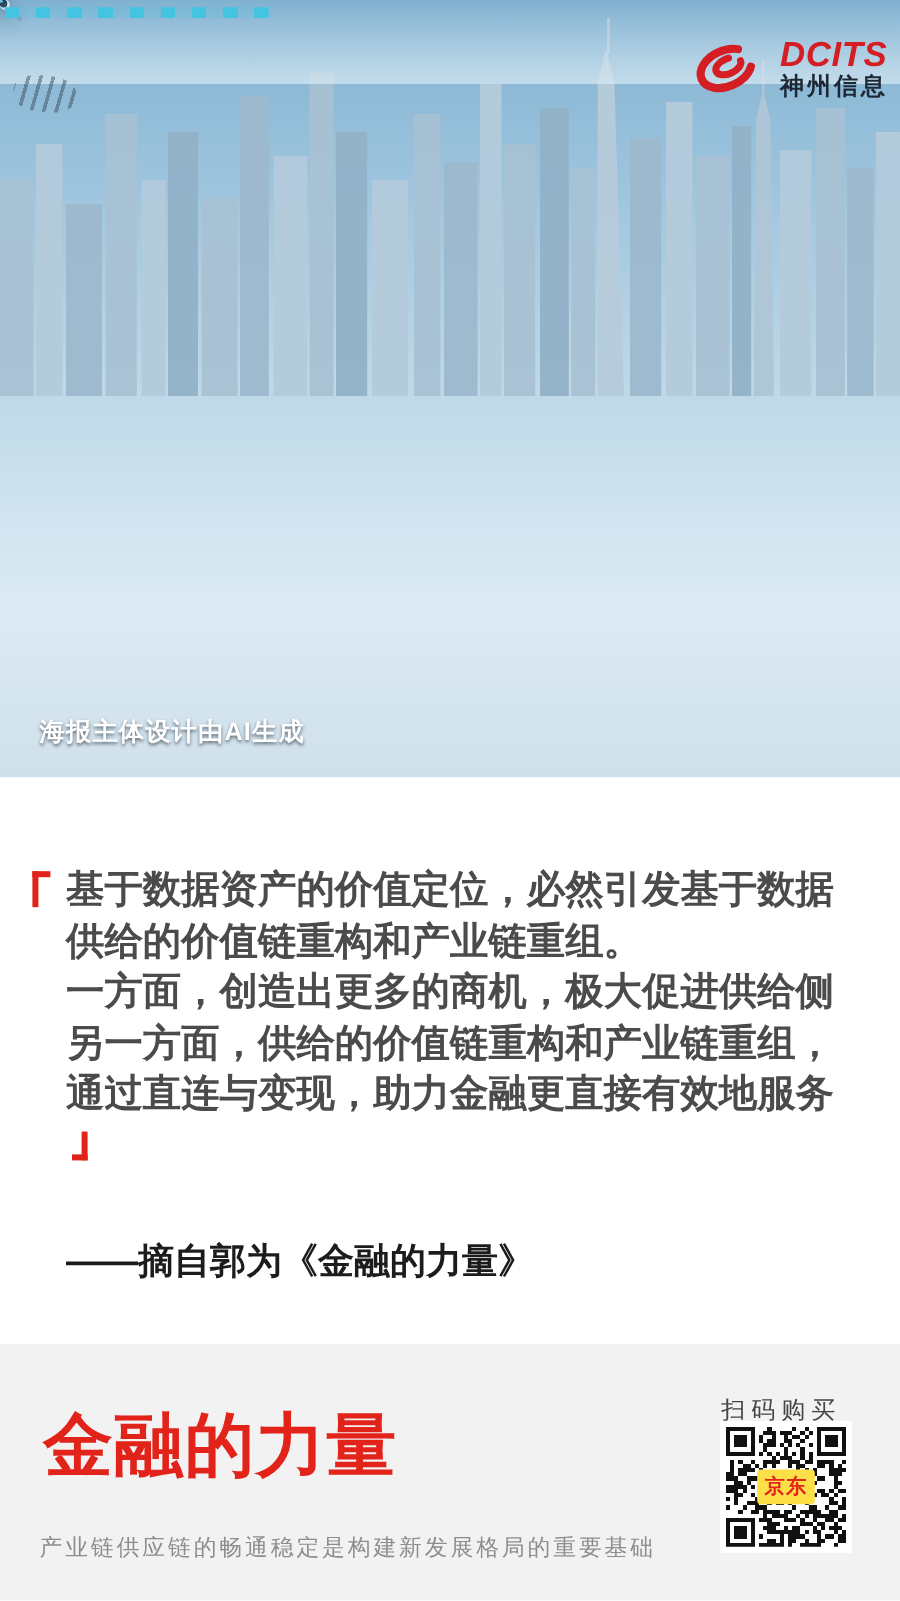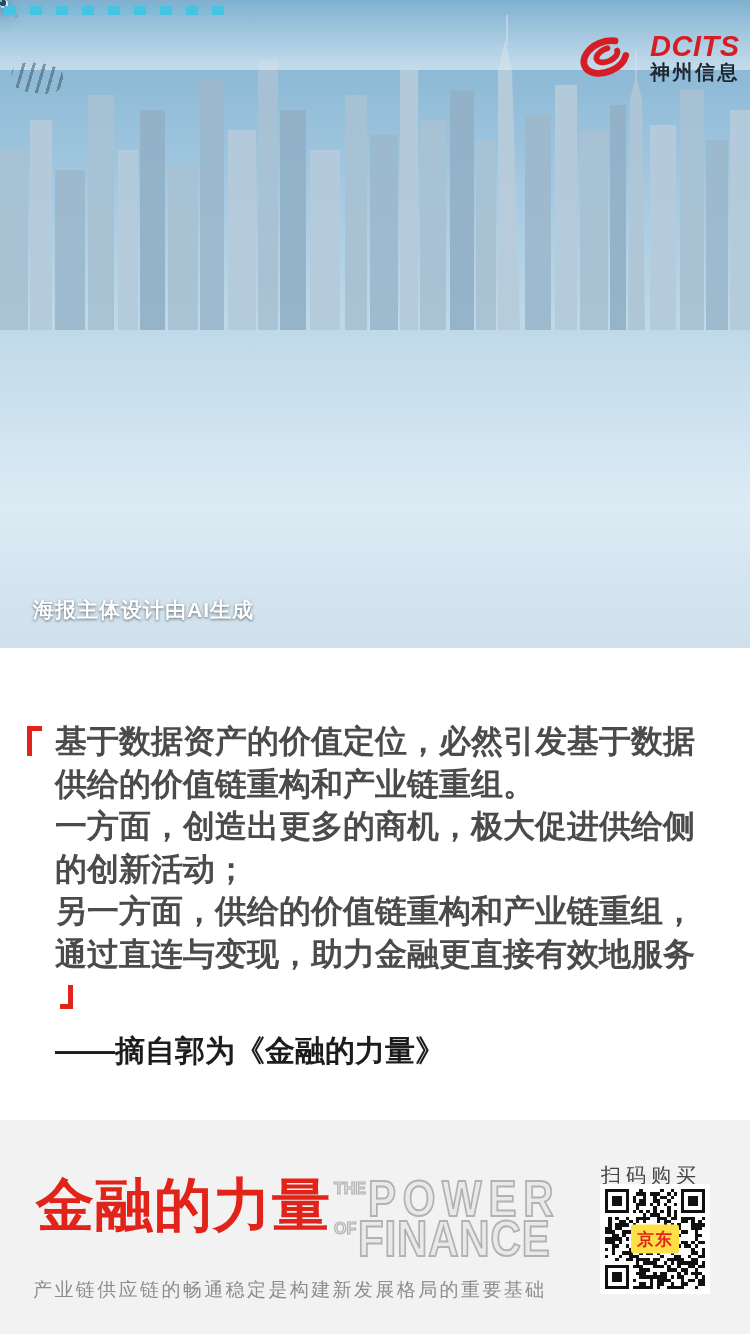--- a/index.html
+++ b/index.html
@@ -334,40 +334,29 @@
         <span class="dcits-cn">神州信息</span>
       </div>
     </div>
   </div>
 
   <div class="quote">
     <span class="open-quote"></span>
     <span class="quote-line">基于数据资产的价值定位，必然引发基于数据</span>
     <span class="quote-line">供给的价值链重构和产业链重组。</span>
     <span class="quote-line">一方面，创造出更多的商机，极大促进供给侧</span>
-    <span class="quote-line">的创新活动；</span>
     <span class="quote-line">另一方面，供给的价值链重构和产业链重组，</span>
     <span class="quote-line">通过直连与变现，助力金融更直接有效地服务</span>
     <span class="quote-line"><span class="close-quote"></span></span>
   </div>
   <div class="attribution">——摘自郭为《金融的力量》</div>
 
   <div class="footer">
     <div class="f-title">金融的力量</div>
 
-    <div class="pof">
-      <div class="pof-row">
-        <span class="pof-small">THE</span>
-        <span class="pof-big spaced">POWER</span>
-      </div>
-      <div class="pof-row">
-        <span class="pof-small">OF</span>
-        <span class="pof-big">FINANCE</span>
-      </div>
-    </div>
 
     <div class="qr-label">扫码购买</div>
     <div class="qr">
       <svg id="qr-modules" viewBox="0 0 29 29" shape-rendering="crispEdges">
           <rect x="10" y="0" width="1" height="1" fill="#111"></rect>
           <rect x="16" y="0" width="1" height="1" fill="#111"></rect>
           <rect x="19" y="0" width="1" height="1" fill="#111"></rect>
           <rect x="9" y="1" width="1" height="1" fill="#111"></rect>
           <rect x="10" y="1" width="1" height="1" fill="#111"></rect>
           <rect x="11" y="1" width="1" height="1" fill="#111"></rect>

